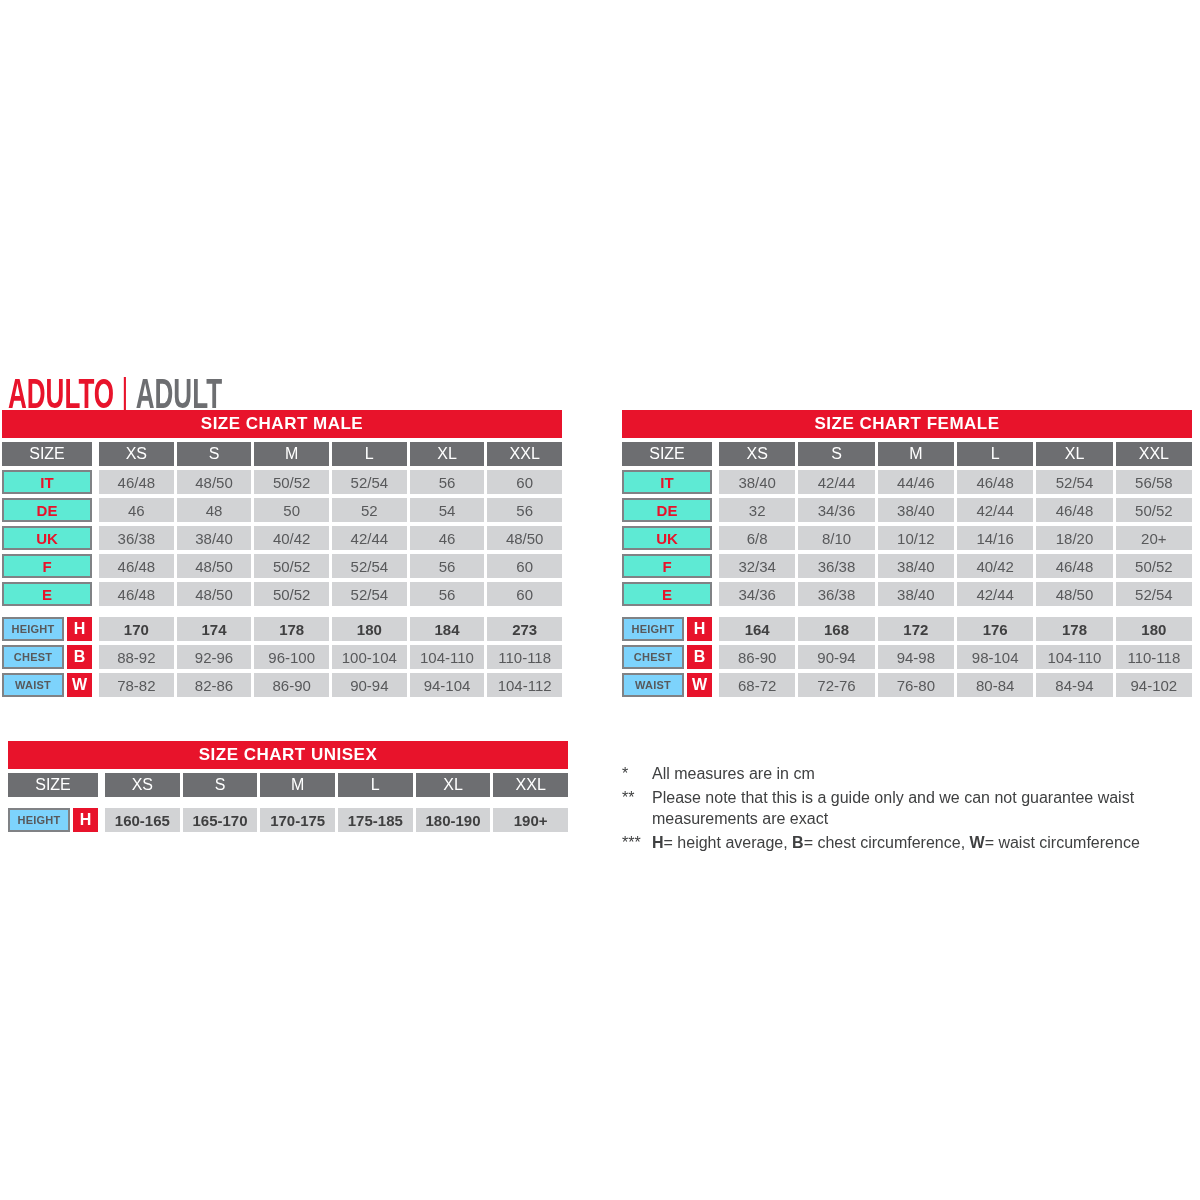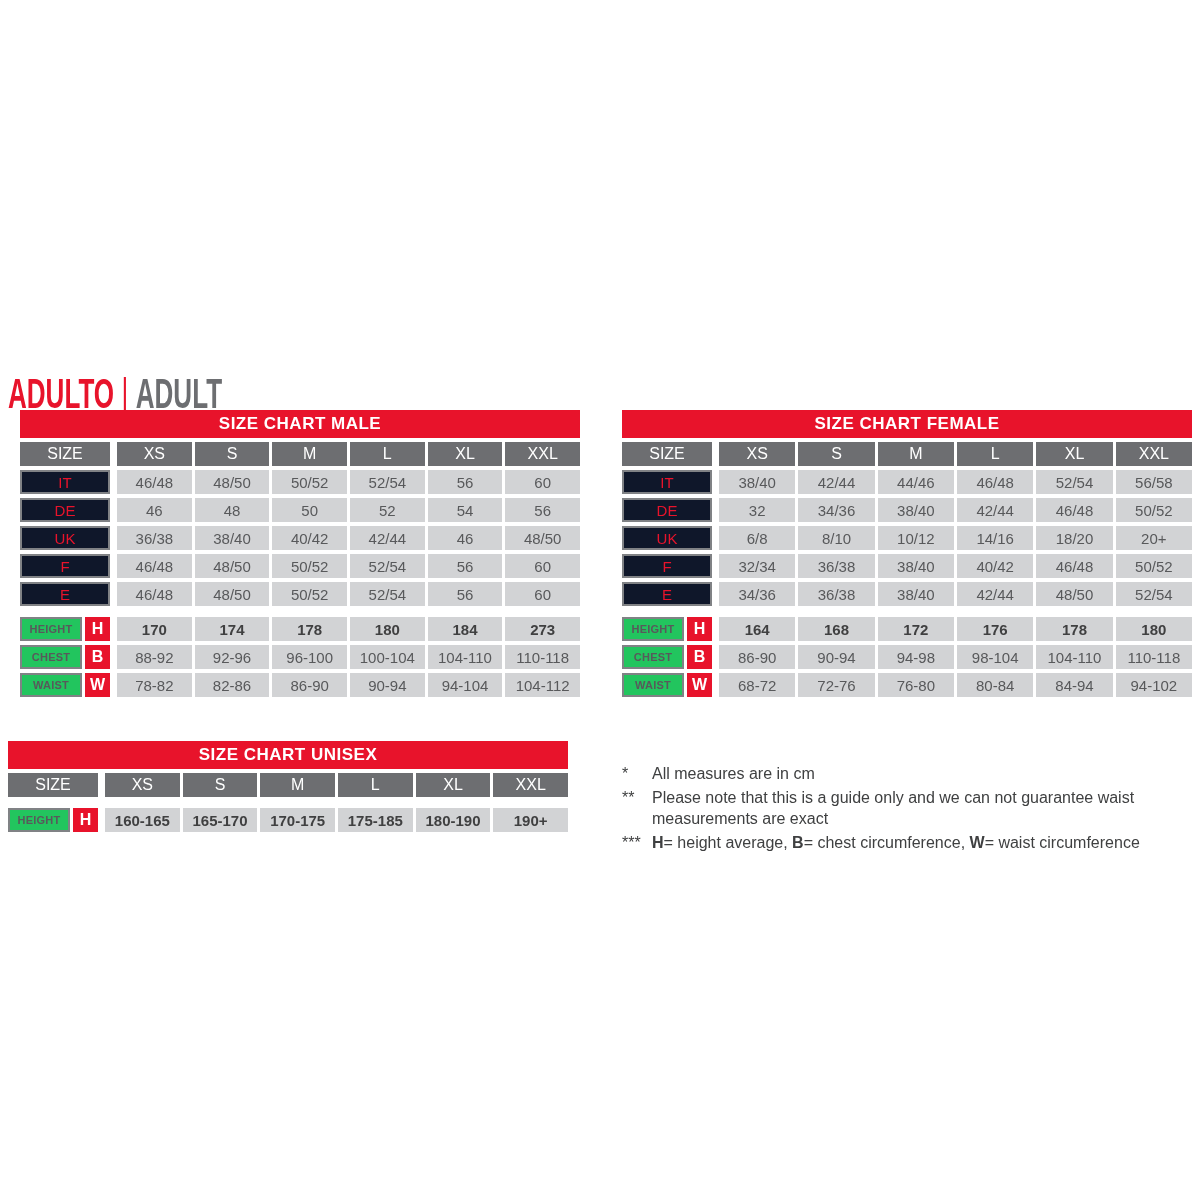--- a/index.html
+++ b/index.html
@@ -27,48 +27,48 @@
     white-space: nowrap;
     transform: scaleX(0.62); transform-origin: 0 50%;
     letter-spacing: 0px;
   }
   .page-title .t-primary { color: var(--red); }
   .page-title .t-sep { color: var(--red); font-weight: normal; padding: 0 12px; }
   .page-title .t-secondary { color: var(--dark-gray); }
 
   
   .size-table { position: absolute; }
-  #table-male   { left: 20px;   top: 410px; width: 560px; }
+  #table-male   { left: 2px;   top: 410px; width: 560px; }
   #table-female { left: 622px; top: 410px; width: 570px; }
   #table-unisex { left: 8px;   top: 741px; width: 560px; }
 
   .table-title {
     height: 28px; background: var(--red);
     color: #fff; font-size: 17px; font-weight: bold; letter-spacing: 0.5px;
     display: flex; align-items: center; justify-content: center;
   }
   .trow { display: flex; height: 24px; margin-top: 4px; }
   .trow.gap-top { margin-top: 11px; }
 
   .label-cell {
     width: 90px; margin-right: 7px; flex: none;
     display: flex; align-items: center; justify-content: center;
   }
   .trow.header .label-cell {
     background: var(--dark-gray); color: #fff; font-size: 16px;
   }
   .trow.size-row .label-cell {
-    background: #0f172a; border: 2px solid var(--box-border);
-    color: var(--red); font-size: 15px; font-weight: normal;
+    background: #5eead4; border: 2px solid var(--box-border);
+    color: var(--red); font-size: 15px; font-weight: bold;
   }
 
   .measure-label { width: 90px; margin-right: 7px; flex: none; display: flex; }
   .measure-box {
     width: 62px; flex: none;
-    background: #22c55e; border: 2px solid var(--box-border);
+    background: #7dd3fc; border: 2px solid var(--box-border);
     color: var(--text-gray); font-size: 11px; font-weight: bold; letter-spacing: 0.2px;
     display: flex; align-items: center; justify-content: center;
   }
   .measure-letter {
     width: 25px; margin-left: 3px; flex: none;
     background: var(--red); color: #fff; font-size: 16px; font-weight: bold;
     display: flex; align-items: center; justify-content: center;
   }
 
   .cells { flex: 1; display: grid; grid-template-columns: repeat(6, 1fr); column-gap: 3px; }

